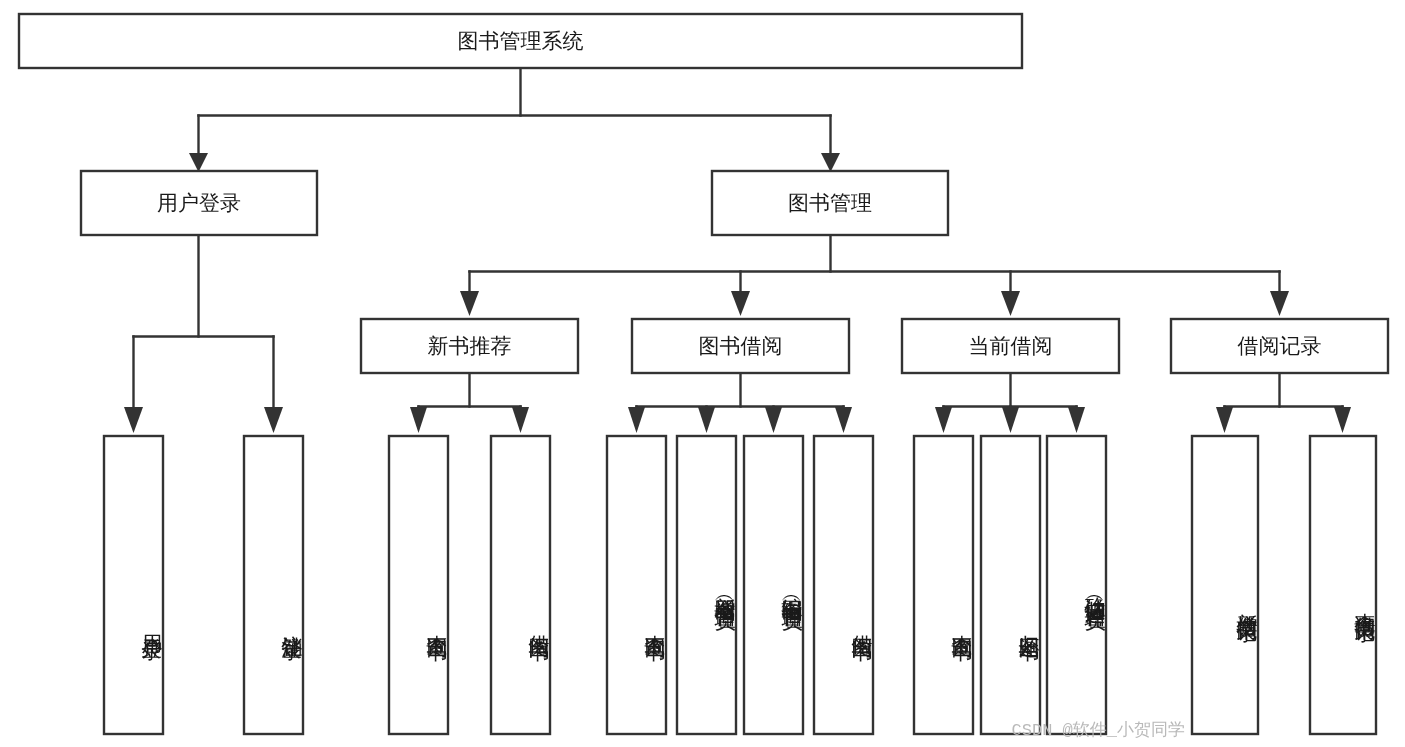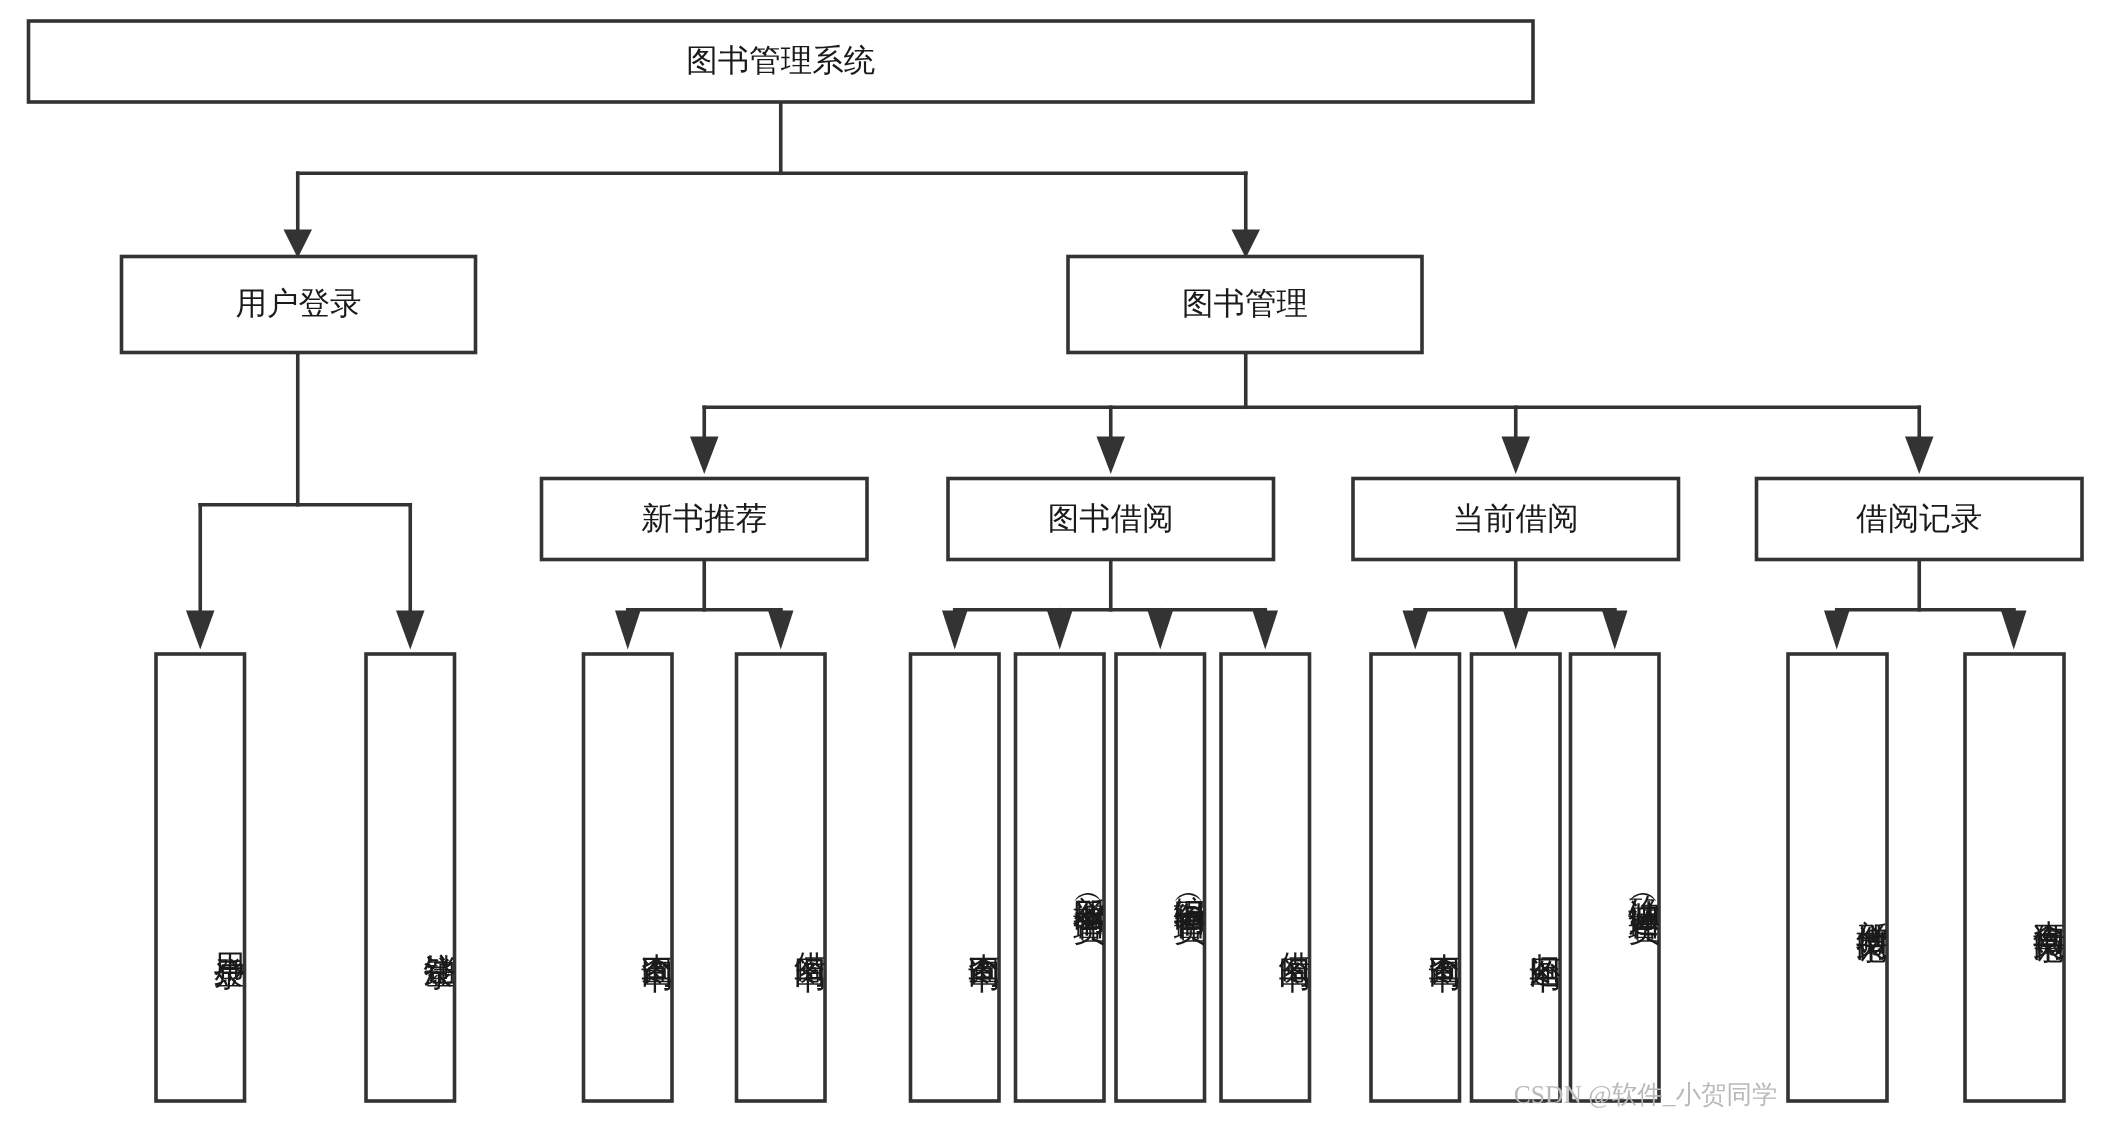--- a/index.html
+++ b/index.html
@@ -60,21 +60,21 @@
     justify-content: center;
     letter-spacing: 2px;
     line-height: 1;
     white-space: nowrap;
     pointer-events: none;
   }
   .watermark {
     position: absolute;
     right: 8px;
     bottom: 6px;
-    font-family: Liberation Serif, serif;
+    font-family: Liberation Mono, monospace;
     font-size: 17px;
     color: #b9b9b9;
     white-space: nowrap;
     pointer-events: none;
   }
 </style>
 </head>
 <body>
 
 <div id="diagram-root">

